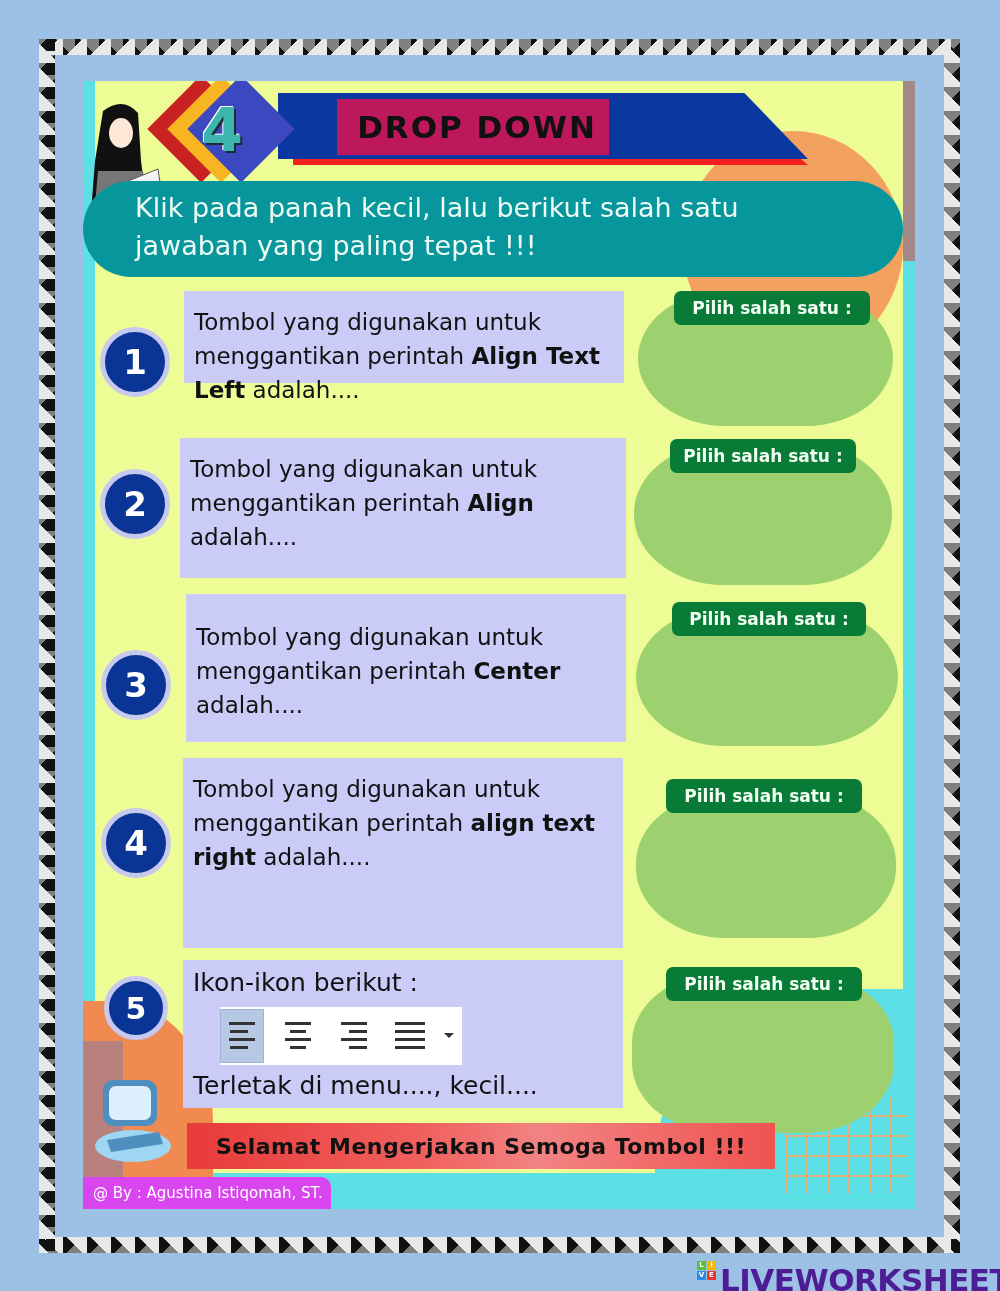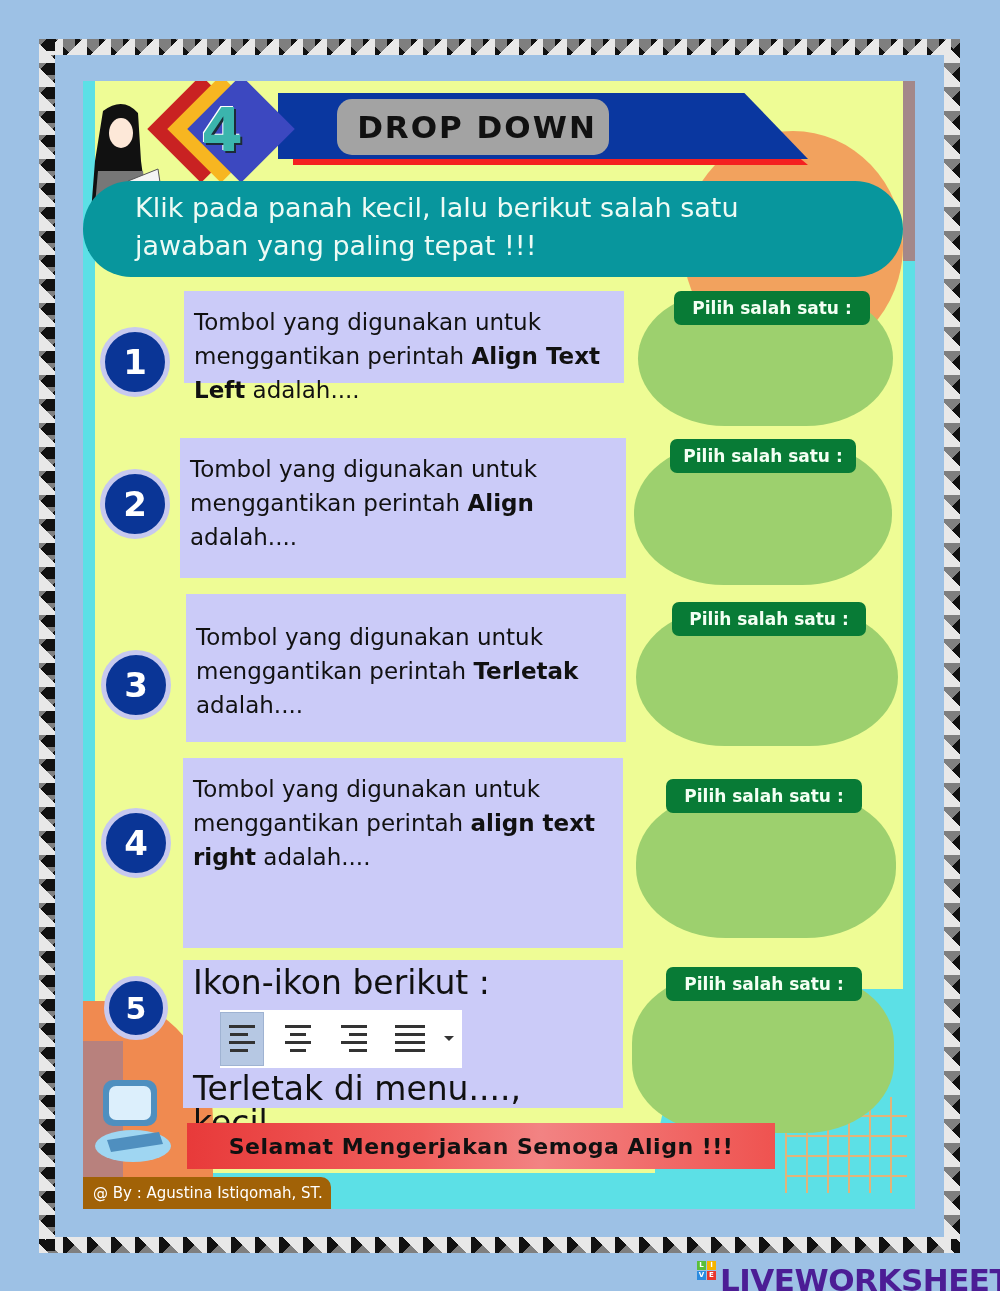--- a/index.html
+++ b/index.html
@@ -83,21 +83,21 @@
     background: #0a37a0;
     clip-path: polygon(0 0, 88% 0, 100% 100%, 0 100%);
   }
   .title-band-red {
     position: absolute; left: 210px; top: 28px; width: 515px; height: 56px;
     background: #f42020;
     clip-path: polygon(0 85%, 87% 0, 100% 100%, 0 100%);
   }
   .title-pill {
     position: absolute; left: 254px; top: 18px; width: 272px; height: 56px;
-    background: #a3a3a3; border-radius: 15px;
+    background: #be185d; border-radius: 0;
     display: flex; align-items: center; justify-content: center;
     font-family: "DejaVu Sans", sans-serif; font-weight: bold; font-size: 31px;
     color: #111; letter-spacing: 2px; padding-left: 8px;
   }
   .diamond { position: absolute; width: 76px; height: 76px; transform: rotate(45deg); }
   .d-red { left: 80px; top: 10px; background: #c92222; }
   .d-yellow { left: 100px; top: 10px; background: #f7b621; }
   .d-blue { left: 120px; top: 10px; background: #3c48c0; }
   .num-badge {
     position: absolute; left: 94px; top: 14px; width: 90px; height: 70px;
@@ -160,21 +160,21 @@
   
   .good-luck {
     position: absolute; left: 104px; top: 1042px; width: 588px; height: 46px;
     background: linear-gradient(90deg, #e83a3a 0%, #f0605e 40%, #f28383 60%, #ef5350 100%);
     display: flex; align-items: center; justify-content: center;
     font-family: "DejaVu Sans", sans-serif; font-weight: bold; font-size: 22px;
     color: #111; letter-spacing: 0.5px;
   }
   .author {
     position: absolute; left: 0; top: 1096px; width: 248px; height: 32px;
-    background: #a16207; border-radius: 0 10px 0 0;
+    background: #d946ef; border-radius: 0 10px 0 0;
     display: flex; align-items: center; padding-left: 10px;
     font-family: "DejaVu Sans", sans-serif; font-size: 15px; color: #fff;
   }
   .monitor {
     position: absolute; left: 10px; top: 985px; width: 80px; height: 100px;
   }
 
   .lw-logo {
     position: absolute; left: 697px; top: 1254px; height: 32px;
     display: flex; align-items: center; gap: 4px;
@@ -228,35 +228,35 @@
   </div>
 
   <div class="q-badge" style="left:17px; top:388px;">2</div>
   <div class="q-box" style="left:97px; top:357px; width:446px; height:140px;"><span>Tombol  yang digunakan untuk menggantikan perintah </span><b>Align</b><span> adalah....</span></div>
   <div class="answer-area" style="left:551px; top:362px; width:258px; height:142px;">
     <div class="answer-label" style="left:36px; top:-4px; width:186px;">Pilih salah satu :</div>
     <div class="answer-select"></div>
   </div>
 
   <div class="q-badge" style="left:18px; top:569px;">3</div>
-  <div class="q-box" style="left:103px; top:513px; width:440px; height:148px; padding-top:26px;"><span>Tombol  yang digunakan untuk menggantikan perintah </span><b>Terletak</b><span> adalah....</span></div>
+  <div class="q-box" style="left:103px; top:513px; width:440px; height:148px; padding-top:26px;"><span>Tombol  yang digunakan untuk menggantikan perintah </span><b>Center</b><span> adalah....</span></div>
   <div class="answer-area" style="left:553px; top:527px; width:262px; height:138px;">
     <div class="answer-label" style="left:36px; top:-6px; width:194px;">Pilih salah satu :</div>
     <div class="answer-select"></div>
   </div>
 
   <div class="q-badge" style="left:18px; top:727px;">4</div>
   <div class="q-box" style="left:100px; top:677px; width:440px; height:190px; "><span>Tombol  yang digunakan untuk menggantikan perintah </span><b>align text right</b><span> adalah....</span></div>
   <div class="answer-area" style="left:553px; top:712px; width:260px; height:145px;">
     <div class="answer-label" style="left:30px; top:-14px; width:196px;">Pilih salah satu :</div>
     <div class="answer-select"></div>
   </div>
 
   <div class="q-badge" style="left:21px; top:895px; width:64px; height:64px; font-size:30px;">5</div>
-  <div class="q-box" style="left:100px; top:879px; width:440px; height:148px; padding-top:6px; font-size:33px;">
+  <div class="q-box" style="left:100px; top:879px; width:440px; height:148px; padding-top:6px; font-size:25px;">
     <div>Ikon-ikon berikut :</div>
     <div class="toolbar">
       <div class="tb-btn active">
         <div class="tb-line" style="width:26px"></div>
           <div class="tb-line" style="width:18px;align-self:flex-start;margin-left:9px"></div>
           <div class="tb-line" style="width:26px"></div>
           <div class="tb-line" style="width:18px;align-self:flex-start;margin-left:9px"></div>
       </div>
       <div class="tb-btn">
         <div class="tb-line" style="width:26px"></div>
@@ -285,21 +285,21 @@
     <div class="answer-select"></div>
   </div>
 
   <svg class="monitor" viewBox="0 0 80 100">
     <ellipse cx="40" cy="80" rx="38" ry="16" fill="#9fd6f2"></ellipse>
     <rect x="10" y="14" width="54" height="46" rx="10" fill="#4f8fbf"></rect>
     <rect x="16" y="20" width="42" height="34" rx="7" fill="#dceffc"></rect>
     <path d="M14 74 L66 66 L70 78 L18 86 Z" fill="#4f8fbf"></path>
   </svg>
 
-  <div class="good-luck">Selamat Mengerjakan Semoga Align !!!</div>
+  <div class="good-luck">Selamat Mengerjakan Semoga Tombol !!!</div>
   <div class="author">@ By : Agustina Istiqomah, ST.</div>
 </div>
 
 <div class="lw-logo">
   <div class="lw-mark">
     <span style="background:#5bbf3a">L</span>
     <span style="background:#f5b400">I</span>
     <span style="background:#2a8be0">V</span>
     <span style="background:#e8372d">E</span>
   </div>

